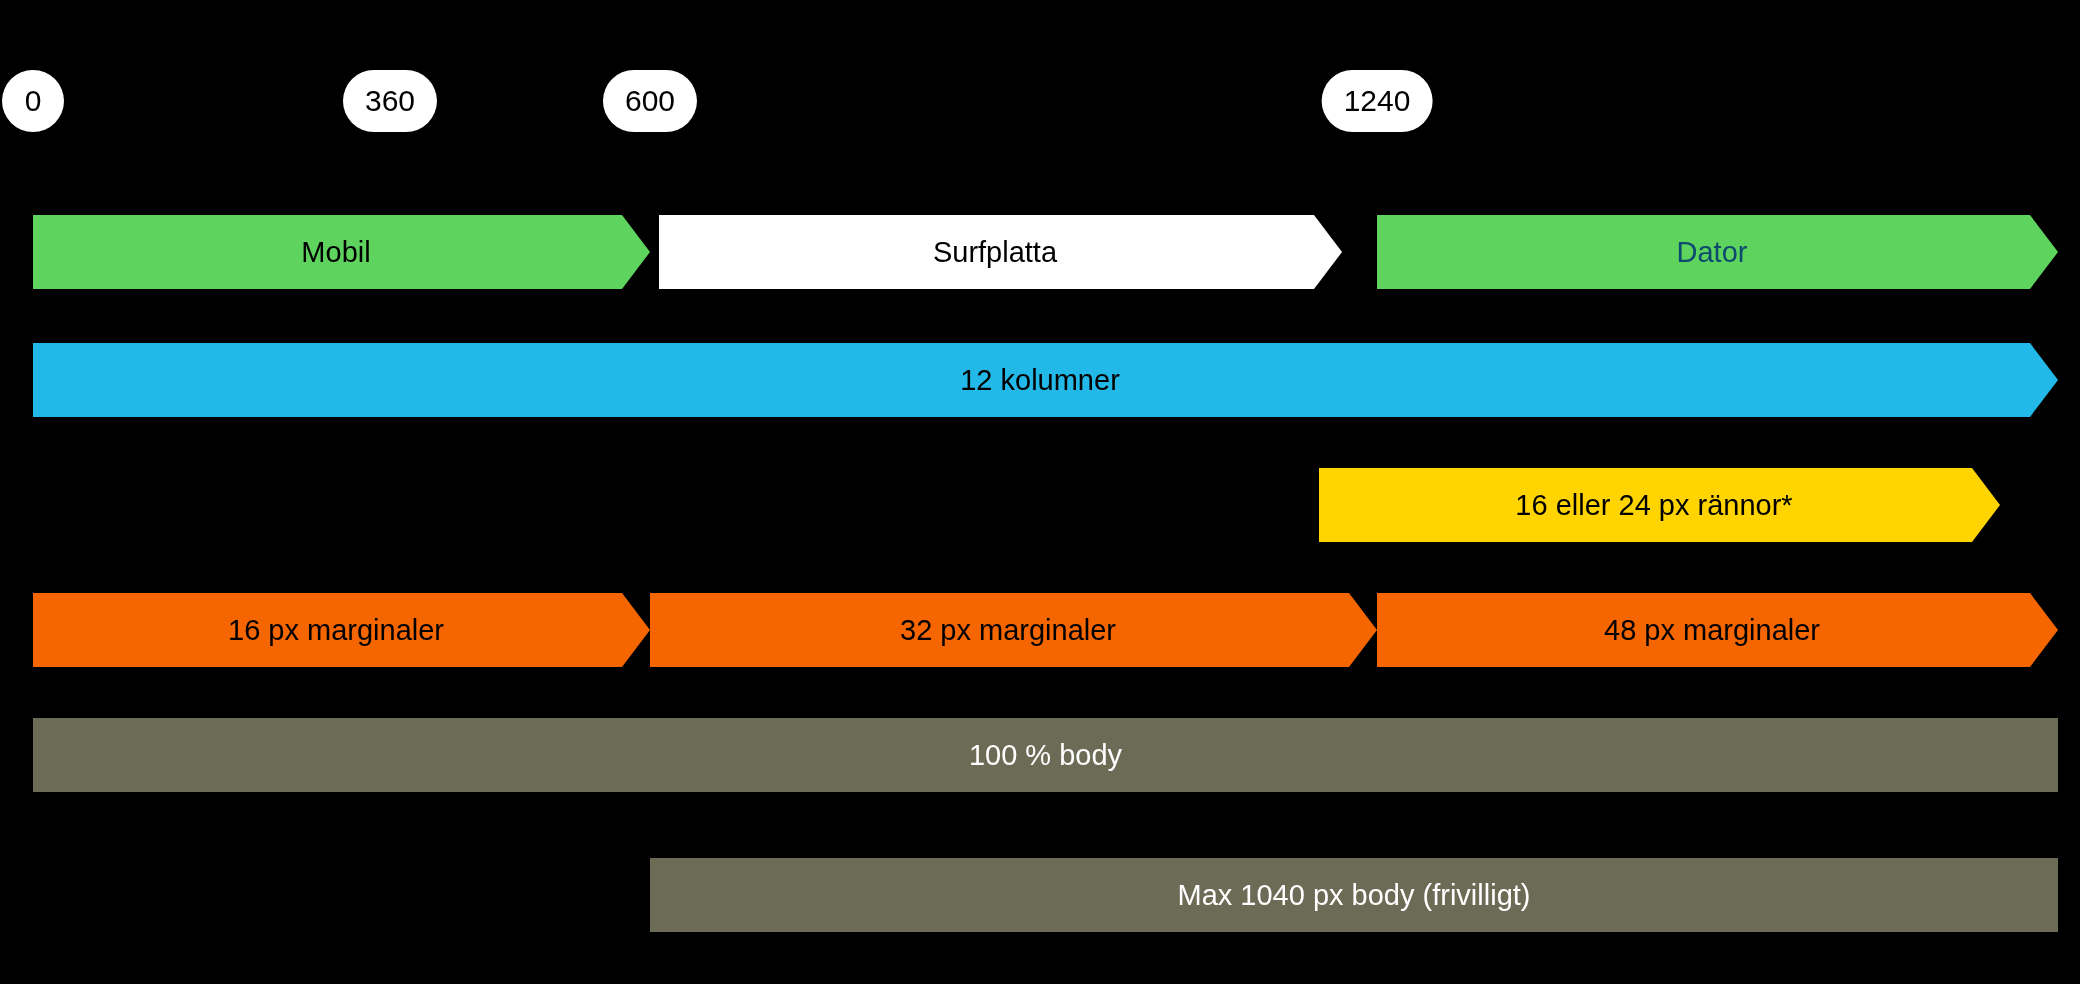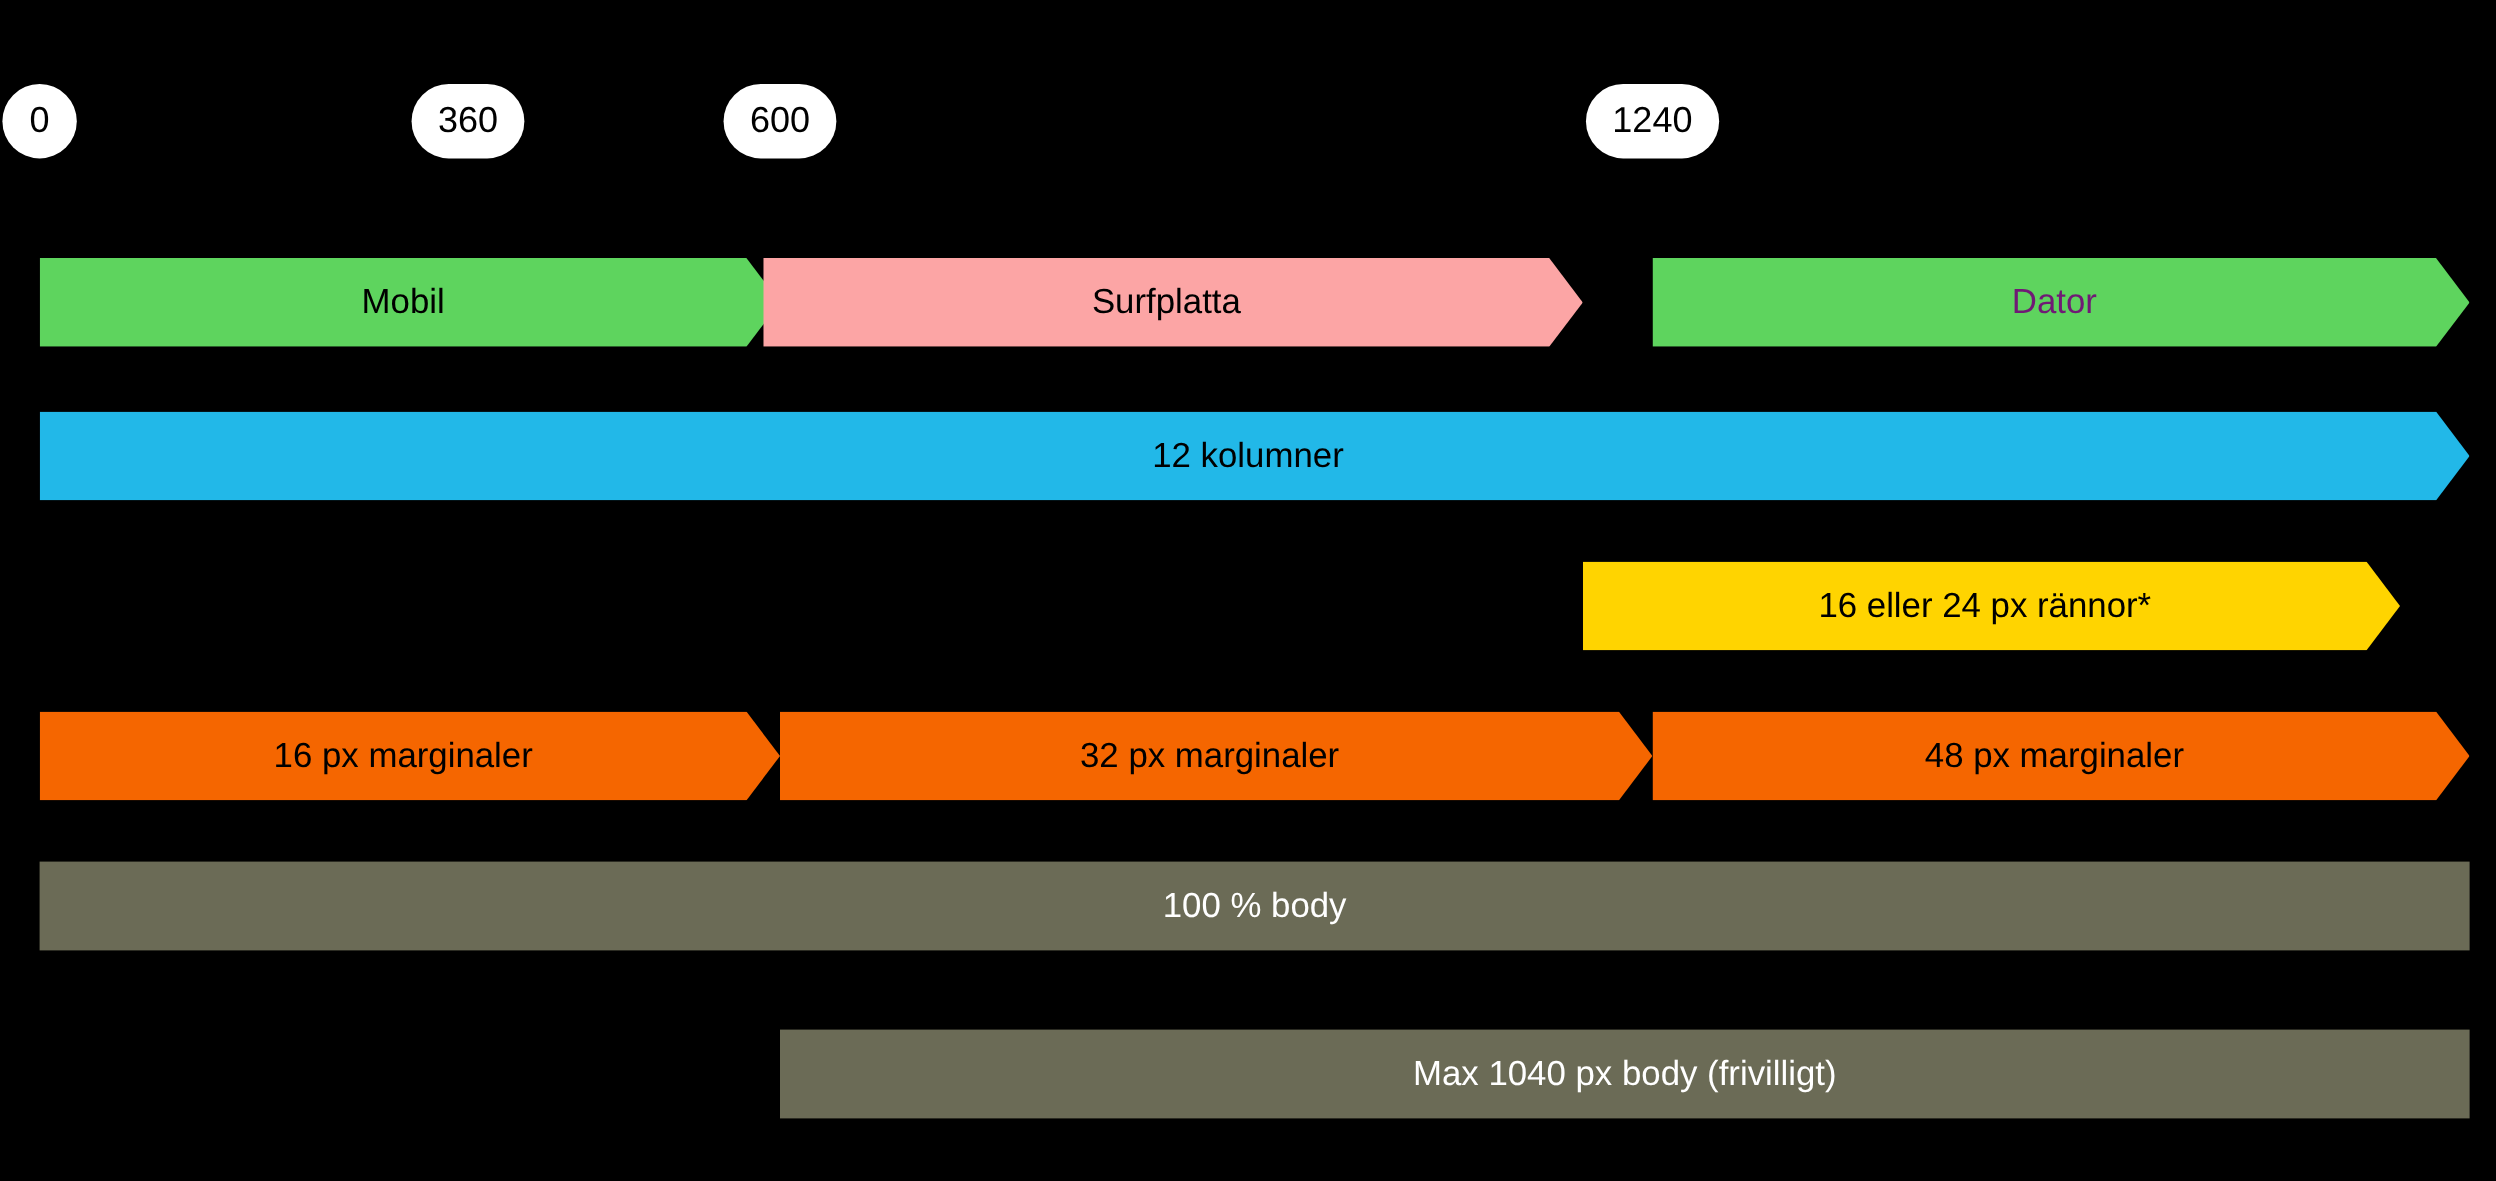--- a/index.html
+++ b/index.html
@@ -89,25 +89,25 @@
       <div class="pill" style="left: 390px;">360</div>
       <div class="pill" style="left: 650px;">600</div>
       <div class="pill" style="left: 1377px;">1240</div>
     </div>
 
   <div id="rows-host">
       <div class="bar-row" style="top: 215px; width: 2080px;">
         <div class="seg arrow" style="left: 33px; width: 617px; background: rgb(94, 212, 94); color: rgb(0, 0, 0);">
           <span class="lbl" style="color: rgb(0, 0, 0);">Mobil</span>
         </div>
-        <div class="seg arrow" style="left: 636px; width: 683px; background: #fca5a5; color: rgb(0, 0, 0);">
+        <div class="seg arrow" style="left: 659px; width: 683px; background: #ffffff; color: rgb(0, 0, 0);">
           <span class="lbl" style="color: rgb(0, 0, 0);">Surfplatta</span>
         </div>
         <div class="seg arrow" style="left: 1377px; width: 681px; background: rgb(94, 212, 94); color: rgb(0, 0, 0);">
-          <span class="lbl" style="color: #701a75;">Dator</span>
+          <span class="lbl" style="color: #0c4a6e;">Dator</span>
         </div>
       </div>
       <div class="bar-row" style="top: 343px; width: 1744px;">
         <div class="seg arrow" style="left: 33px; width: 2025px; background: rgb(34, 184, 232); color: rgb(0, 0, 0);">
           <span class="lbl" style="color: rgb(0, 0, 0);">12 kolumner</span>
         </div>
       </div>
       <div class="bar-row" style="top: 468px; width: 2080px;">
         <div class="seg arrow" style="left: 1319px; width: 681px; background: rgb(255, 212, 0); color: rgb(0, 0, 0);">
           <span class="lbl" style="color: rgb(0, 0, 0);">16 eller 24 px rännor*</span>

